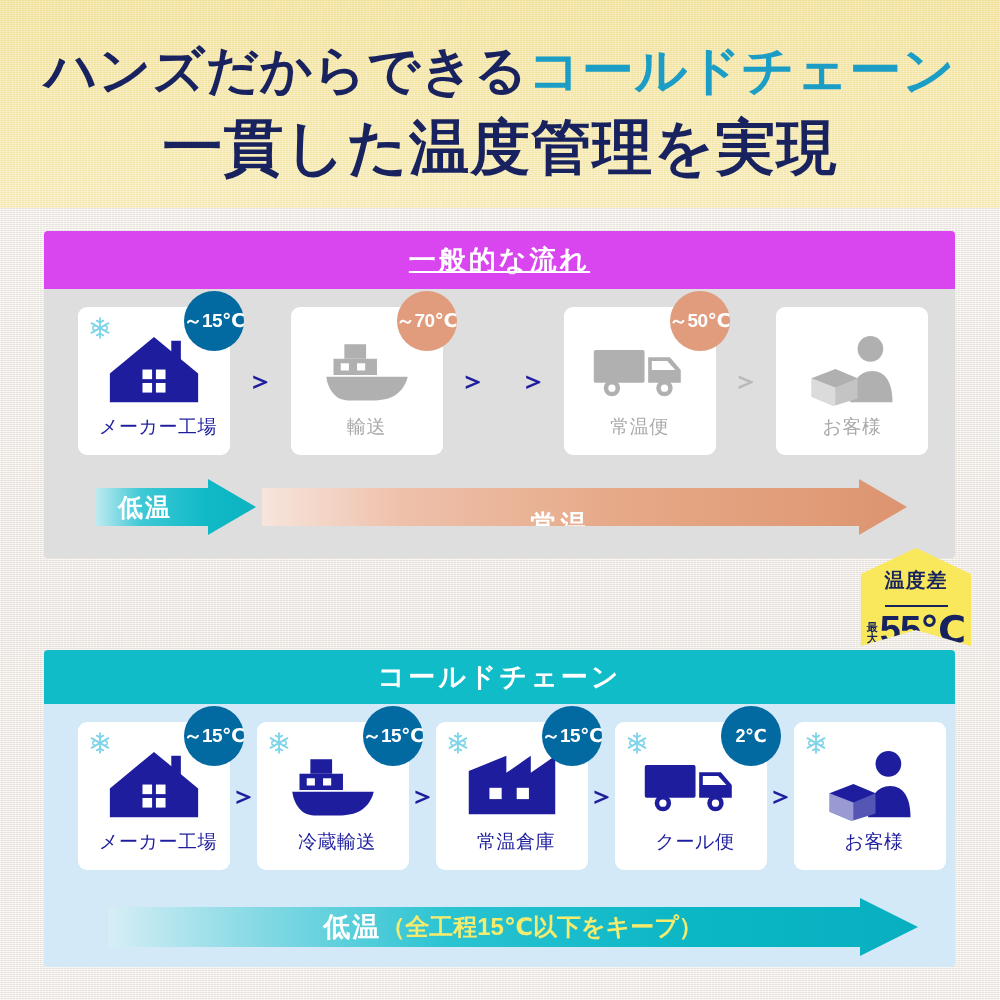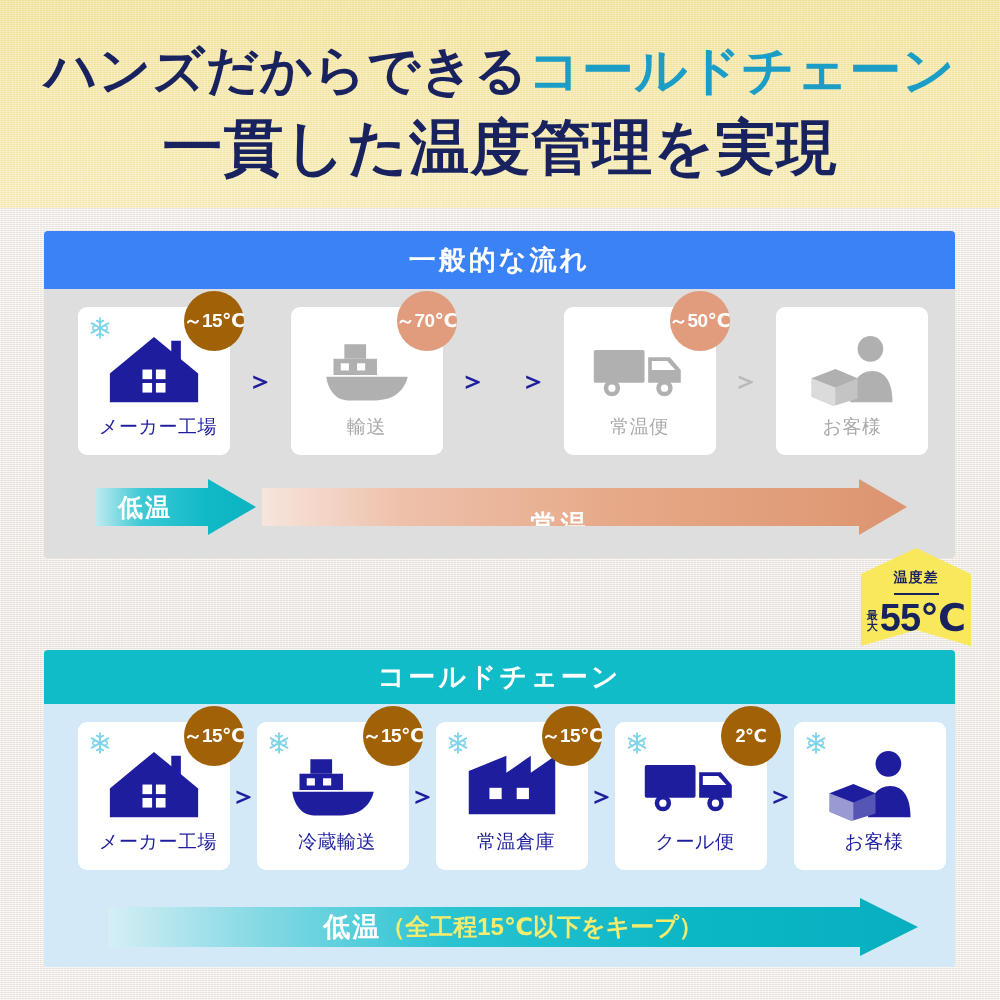--- a/index.html
+++ b/index.html
@@ -40,21 +40,21 @@
   
   .panel{position:absolute;border-radius:4px;overflow:hidden;}
   .panel-head{
     width:100%;text-align:center;color:#fff;font-weight:700;
     font-size:27px;letter-spacing:3px;line-height:1;
     display:flex;align-items:center;justify-content:center;
   }
 
   
   .panel-top{left:44px;top:231px;width:911px;height:327px;background:#dedede;}
-  .panel-top .panel-head{height:58px;background:#3b82f6;}
+  .panel-top .panel-head{height:58px;background:#d946ef;text-decoration:underline;}
 
   
   .panel-bot{left:44px;top:650px;width:911px;height:317px;background:#d3e9f8;}
   .panel-bot .panel-head{height:54px;background:#0fbcc8;}
 
   
   .row{position:absolute;display:flex;align-items:flex-start;}
   .row-top{left:78px;top:307px;width:850px;}
   .row-bot{left:78px;top:722px;width:850px;}
 
@@ -85,21 +85,21 @@
 
   .snow{position:absolute;left:9px;top:8px;width:26px;height:26px;}
   .snow svg{display:block;}
 
   .badge{
     position:absolute;right:-14px;top:-16px;width:60px;height:60px;border-radius:50%;
     display:flex;align-items:center;justify-content:center;
     color:#fff;font-size:19px;font-weight:700;letter-spacing:-.5px;
     white-space:nowrap;
   }
-  .badge-navy{background:#a16207;}
+  .badge-navy{background:#0369a1;}
   .badge-salmon{background:#e09c7d;}
   .badge-sm{font-size:18px;}
 
   
   .arrow-band{position:absolute;}
 
   
   .arrow-cold-top{
     left:96px;top:479px;width:160px;height:56px;
     background:linear-gradient(90deg,#bfeaf0 0%,#3fc9d6 28%,#0fb9c6 70%,#0db3c1 100%);
@@ -135,22 +135,22 @@
   }
 
   
   .tempdiff{
     position:absolute;left:861px;top:548px;width:110px;height:98px;
     background:#f9e85c;
     clip-path:polygon(55px 0,110px 26px,110px 98px,55px 82px,0 98px,0 26px);
     display:flex;flex-direction:column;align-items:center;
   }
   .td-top{
-    margin-top:22px;color:#17235f;font-size:14px;font-weight:700;letter-spacing:1px;
-    border-bottom:2px solid #17235f;padding-bottom:8px;line-height:1.05;
+    margin-top:22px;color:#17235f;font-size:20px;font-weight:700;letter-spacing:1px;
+    border-bottom:2px solid #17235f;padding-bottom:14px;line-height:1.05;
   }
   .td-row{display:flex;align-items:center;margin-top:4px;}
   .td-small{
     color:#17235f;font-size:11px;font-weight:700;line-height:1.0;
     display:flex;flex-direction:column;margin-right:2px;margin-top:6px;
   }
   .td-big{color:#17235f;font-size:38px;font-weight:700;line-height:1;letter-spacing:-1px;}
 </style>
 </head>
 <body>

